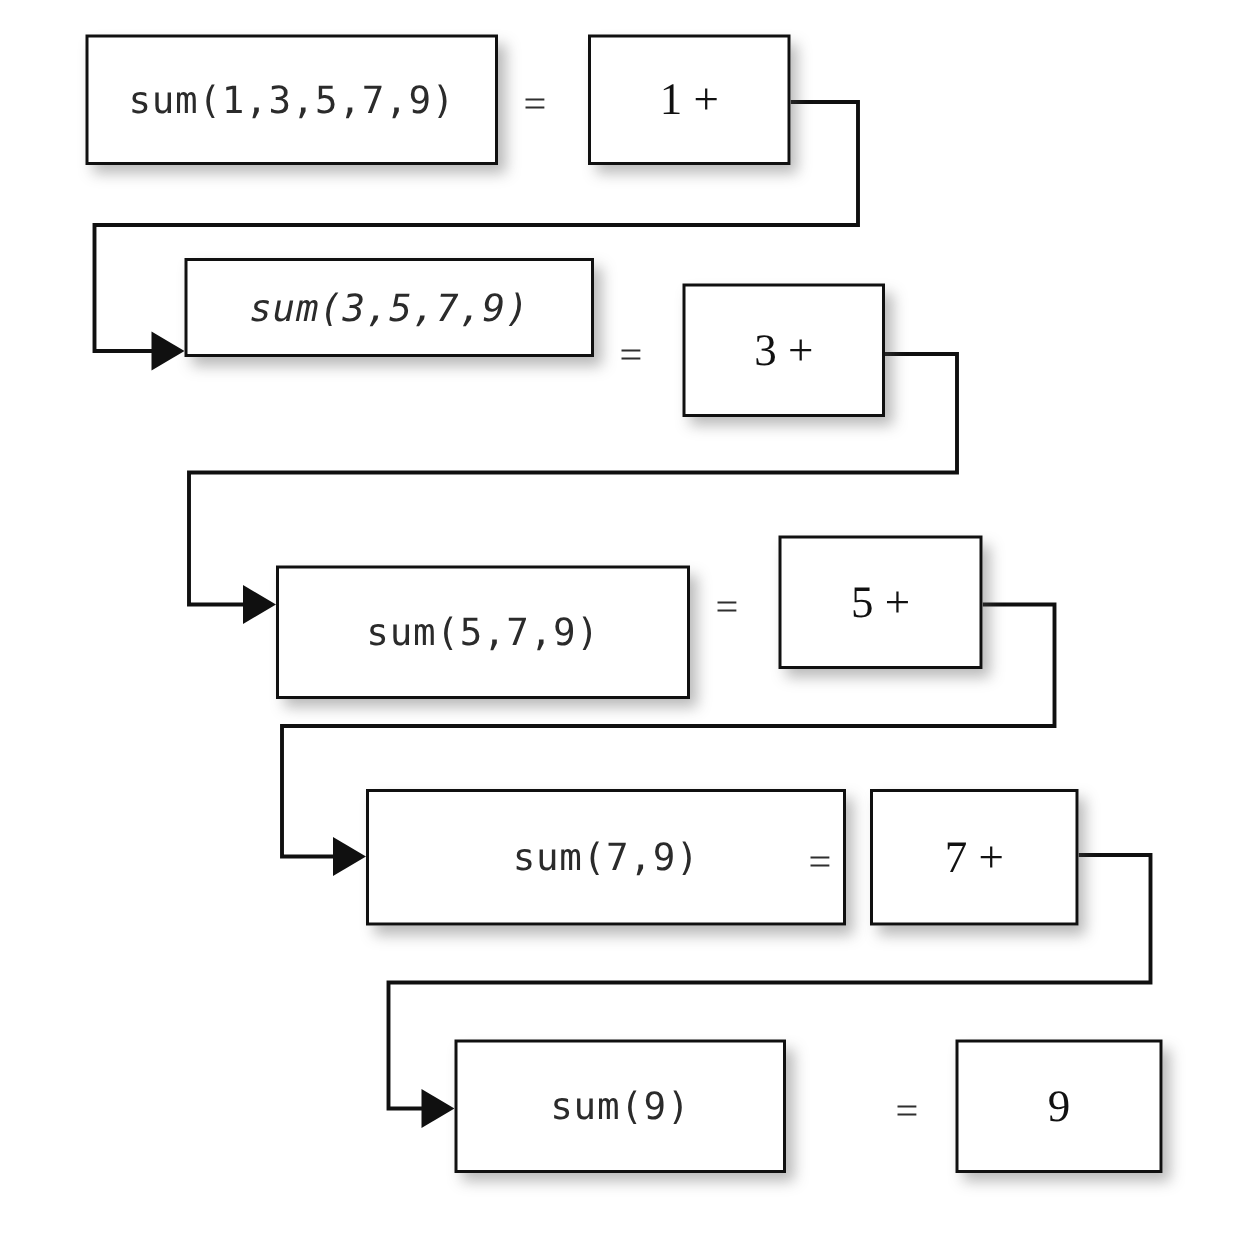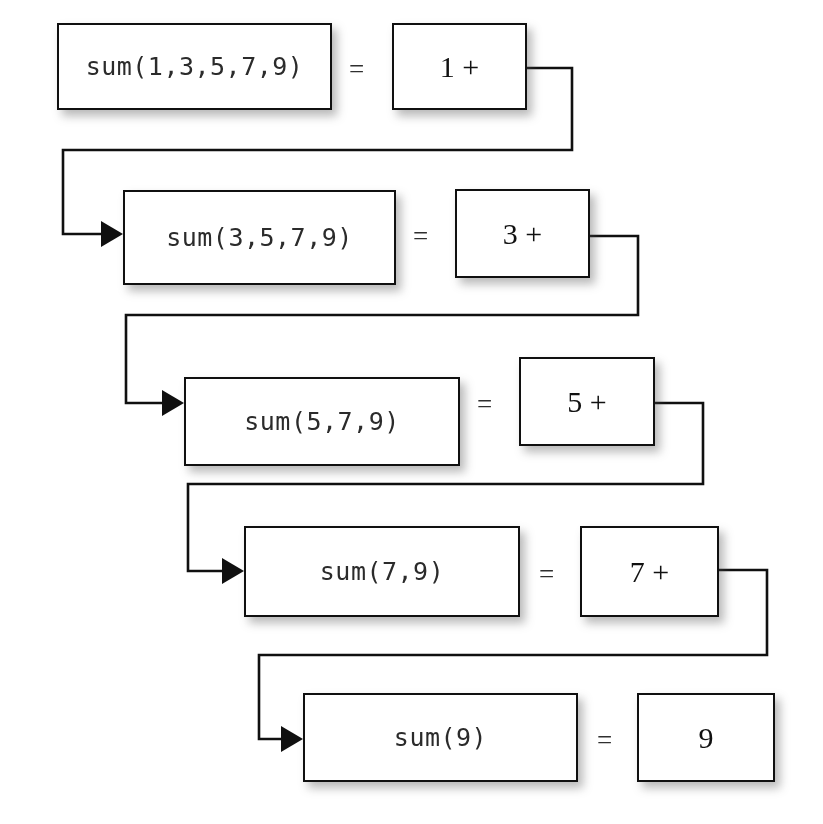--- a/index.html
+++ b/index.html
@@ -81,42 +81,42 @@
     </svg>
 
   <div id="boxes">
       <div class="box" style="left: 57px; top: 23px; width: 275px; height: 87px;">
         <span class="call-label">sum(1,3,5,7,9)</span>
       </div>
       <div class="equals" style="left: 349px; top: 54px;">=</div>
       <div class="box" style="left: 392px; top: 23px; width: 135px; height: 87px;">
         <span class="term-label">1 +</span>
       </div>
-      <div class="box" style="left: 123px; top: 190px; width: 273px; height: 95px;">
+      <div class="box" style="left: 123px; top: 172px; width: 273px; height: 66px; font-style: italic;">
         <span class="call-label">sum(3,5,7,9)</span>
       </div>
       <div class="equals" style="left: 413px; top: 221px;">=</div>
       <div class="box" style="left: 455px; top: 189px; width: 135px; height: 89px;">
         <span class="term-label">3 +</span>
       </div>
       <div class="box" style="left: 184px; top: 377px; width: 276px; height: 89px;">
         <span class="call-label">sum(5,7,9)</span>
       </div>
       <div class="equals" style="left: 477px; top: 389px;">=</div>
       <div class="box" style="left: 519px; top: 357px; width: 136px; height: 89px;">
         <span class="term-label">5 +</span>
       </div>
-      <div class="box" style="left: 244px; top: 526px; width: 276px; height: 91px;">
+      <div class="box" style="left: 244px; top: 526px; width: 320px; height: 91px;">
         <span class="call-label">sum(7,9)</span>
       </div>
       <div class="equals" style="left: 539px; top: 559px;">=</div>
       <div class="box" style="left: 580px; top: 526px; width: 139px; height: 91px;">
         <span class="term-label">7 +</span>
       </div>
-      <div class="box" style="left: 303px; top: 693px; width: 275px; height: 89px;">
+      <div class="box" style="left: 303px; top: 693px; width: 221px; height: 89px;">
         <span class="call-label">sum(9)</span>
       </div>
       <div class="equals" style="left: 597px; top: 725px;">=</div>
       <div class="box" style="left: 637px; top: 693px; width: 138px; height: 89px;">
         <span class="term-label">9</span>
       </div>
     </div>
 
 
 </div>

